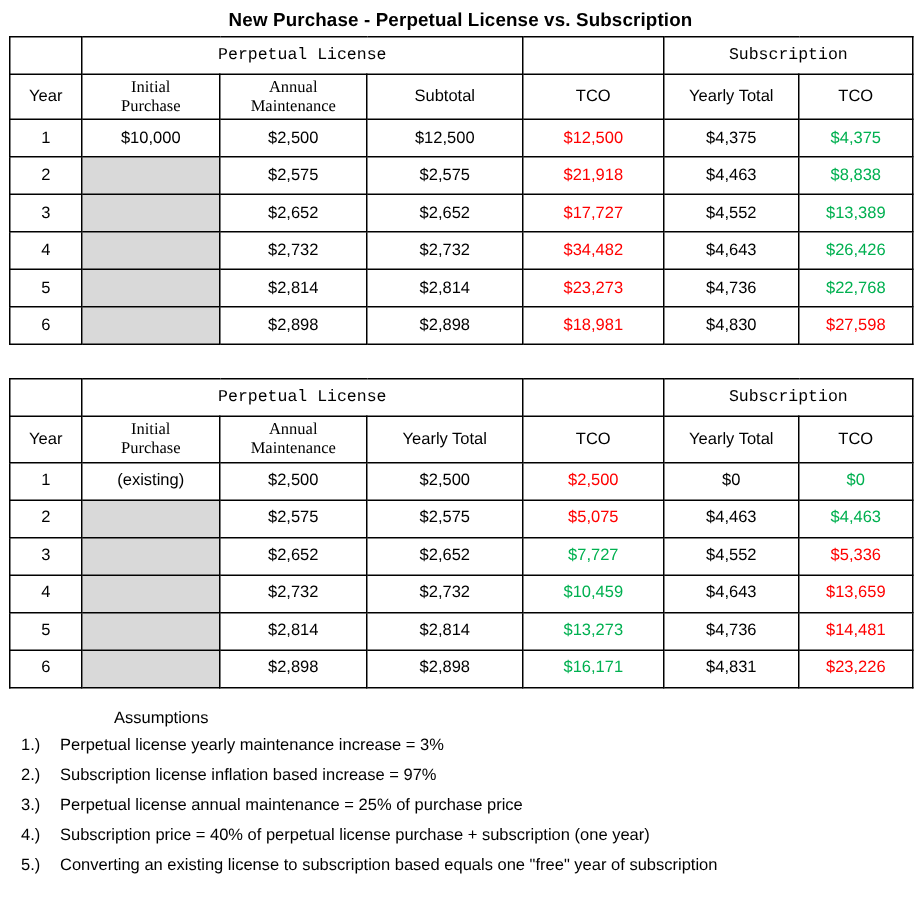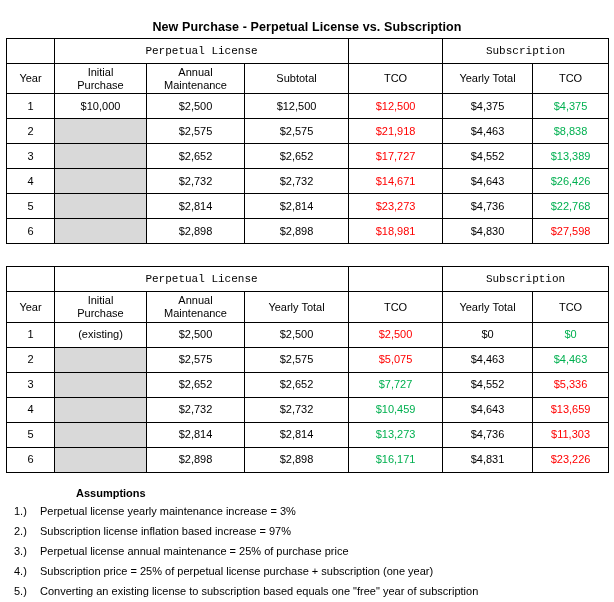--- a/index.html
+++ b/index.html
@@ -13,21 +13,21 @@
     font-family: "Liberation Sans", sans-serif;
     font-size: 11px;
     color: #000000;
     overflow: hidden;
   }
   .page {
     position: relative;
     width: 614px;
     height: 448px;
     box-sizing: border-box;
-    padding: 18px 6px 0 6px;
+    padding: 4px 6px 0 6px;
   }
   .section-title {
     text-align: center;
     font-weight: bold;
     font-size: 12.5px;
     margin: 2px 0 4px 0;
     letter-spacing: 0.1px;
   }
   table.grid {
     border-collapse: collapse;
@@ -50,41 +50,41 @@
     font-size: 11px;
     font-family: Liberation Mono, monospace;
   }
   .colhdr td {
     height: 34px;
     font-size: 11px;
   }
   .two-line {
     display: block;
     line-height: 1.15;
+    font-family: Liberation Serif, serif;
   }
   .shaded {
     background: #d9d9d9;
   }
   .red {
     color: #ff0000;
   }
   .green {
     color: #00b050;
   }
   .spacer {
     height: 22px;
   }
   .assumptions {
     margin: 14px 0 0 0;
     padding: 0 0 0 8px;
   }
   .assumptions-title {
     font-size: 11px;
     margin: 0 0 6px 62px;
-    font-weight: bold;
   }
   .assump-row {
     display: flex;
     font-size: 11px;
     margin: 0 0 7px 0;
     line-height: 1.2;
   }
   .assump-num {
     width: 26px;
     flex: 0 0 26px;
@@ -166,21 +166,21 @@
         <td>$2,652</td>
         <td class="red">$17,727</td>
         <td>$4,552</td>
         <td class="green">$13,389</td>
       </tr>
       <tr>
         <td>4</td>
         <td class="shaded"></td>
         <td>$2,732</td>
         <td>$2,732</td>
-        <td class="red">$14,671</td>
+        <td class="red">$34,482</td>
         <td>$4,643</td>
         <td class="green">$26,426</td>
       </tr>
       <tr>
         <td>5</td>
         <td class="shaded"></td>
         <td>$2,814</td>
         <td>$2,814</td>
         <td class="red">$23,273</td>
         <td>$4,736</td>
@@ -270,21 +270,21 @@
         <td>$4,643</td>
         <td class="red">$13,659</td>
       </tr>
       <tr>
         <td>5</td>
         <td class="shaded"></td>
         <td>$2,814</td>
         <td>$2,814</td>
         <td class="green">$13,273</td>
         <td>$4,736</td>
-        <td class="red">$11,303</td>
+        <td class="red">$14,481</td>
       </tr>
       <tr>
         <td>6</td>
         <td class="shaded"></td>
         <td>$2,898</td>
         <td>$2,898</td>
         <td class="green">$16,171</td>
         <td>$4,831</td>
         <td class="red">$23,226</td>
       </tr>
@@ -301,21 +301,21 @@
     <div class="assump-row">
       <span class="assump-num">2.)</span>
       <span class="assump-text">Subscription license inflation based increase = 97%</span>
     </div>
     <div class="assump-row">
       <span class="assump-num">3.)</span>
       <span class="assump-text">Perpetual license annual maintenance = 25% of purchase price</span>
     </div>
     <div class="assump-row">
       <span class="assump-num">4.)</span>
-      <span class="assump-text">Subscription price = 25% of perpetual license purchase + subscription (one year)</span>
+      <span class="assump-text">Subscription price = 40% of perpetual license purchase + subscription (one year)</span>
     </div>
     <div class="assump-row">
       <span class="assump-num">5.)</span>
       <span class="assump-text">Converting an existing license to subscription based equals one "free" year of subscription</span>
     </div>
   </div>
 
 </div>
 
 </body></html>

